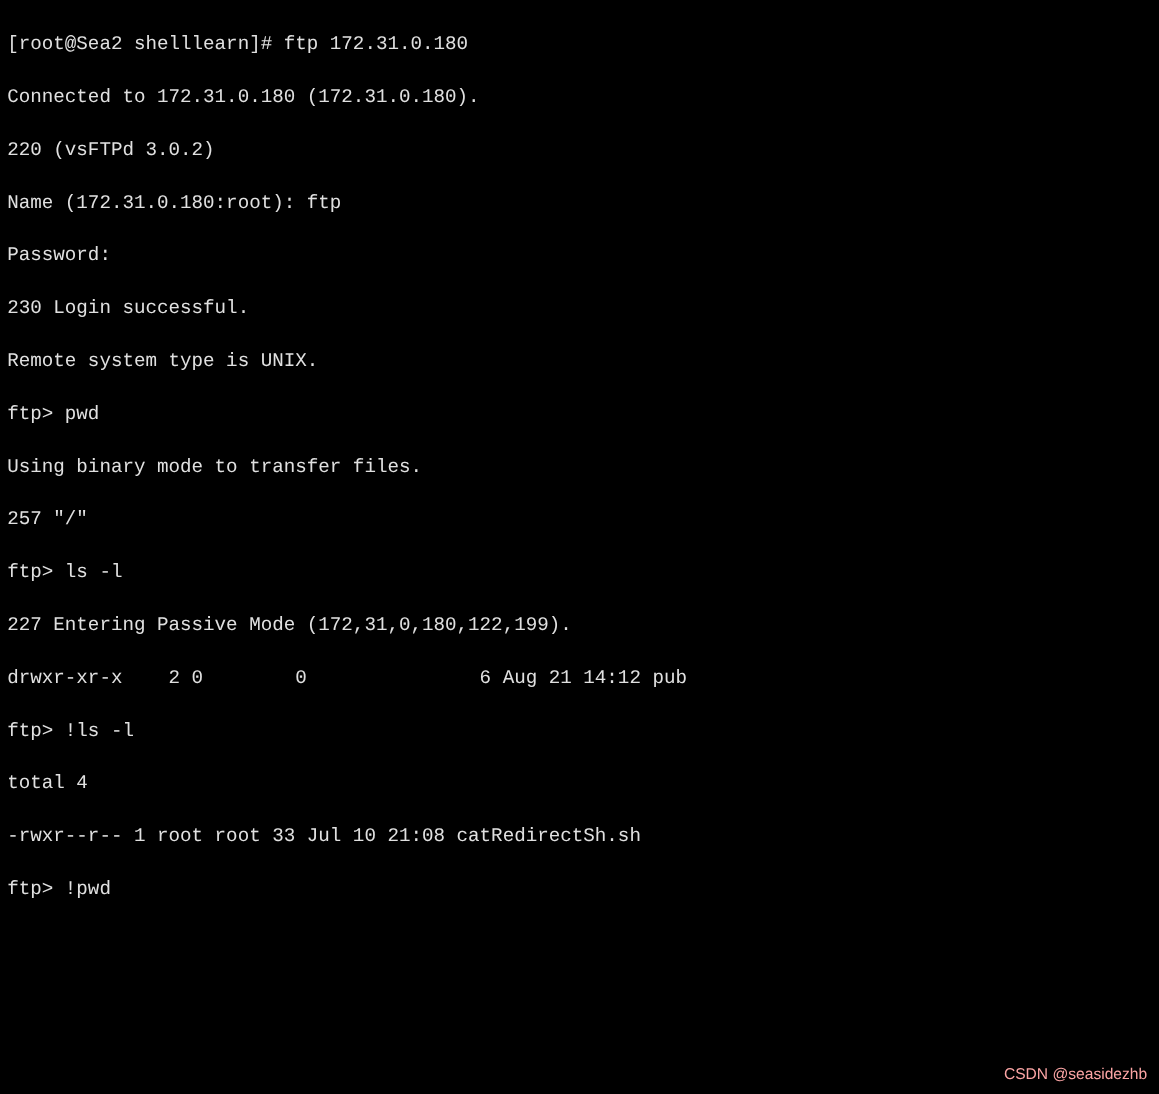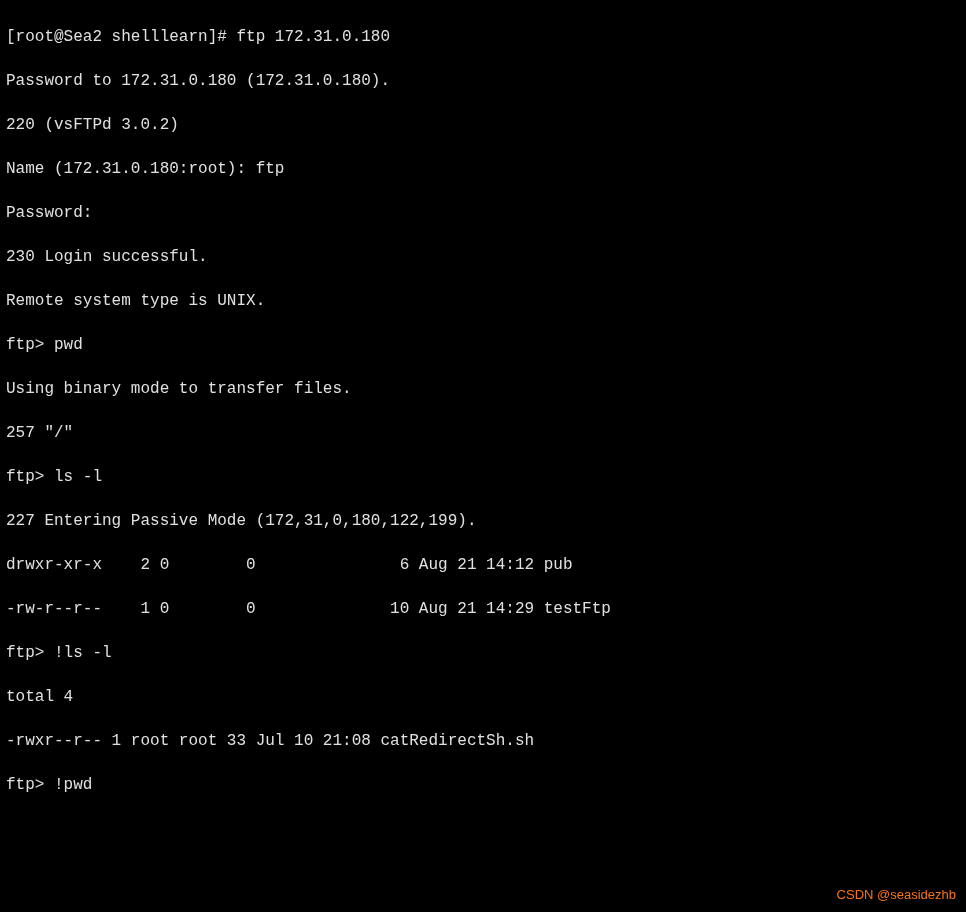--- a/index.html
+++ b/index.html
@@ -14,43 +14,42 @@
     padding: 4px 6px;
     position: relative;
     overflow: hidden;
   }
   .terminal { white-space: pre; }
   .line { display: block; }
   .watermark {
     position: absolute;
     bottom: 6px;
     right: 10px;
-    color: #f97316;
+    color: #fca5a5;
     font-family: Arial, sans-serif;
     font-size: 13px;
   }
 </style>
 </head>
 <body>
 
 <div class="terminal">
 <span class="line">[root@Sea2 shelllearn]# ftp 172.31.0.180</span>
-<span class="line">Password to 172.31.0.180 (172.31.0.180).</span>
+<span class="line">Connected to 172.31.0.180 (172.31.0.180).</span>
 <span class="line">220 (vsFTPd 3.0.2)</span>
 <span class="line">Name (172.31.0.180:root): ftp</span>
 <span class="line">Password:</span>
 <span class="line">230 Login successful.</span>
 <span class="line">Remote system type is UNIX.</span>
 <span class="line">ftp&gt; pwd</span>
 <span class="line">Using binary mode to transfer files.</span>
 <span class="line">257 "/"</span>
 <span class="line">ftp&gt; ls -l</span>
 <span class="line">227 Entering Passive Mode (172,31,0,180,122,199).</span>
 <span class="line">drwxr-xr-x    2 0        0               6 Aug 21 14:12 pub</span>
-<span class="line">-rw-r--r--    1 0        0              10 Aug 21 14:29 testFtp</span>
 <span class="line">ftp&gt; !ls -l</span>
 <span class="line">total 4</span>
 <span class="line">-rwxr--r-- 1 root root 33 Jul 10 21:08 catRedirectSh.sh</span>
 <span class="line">ftp&gt; !pwd</span>
 
 
 
 
 
 

